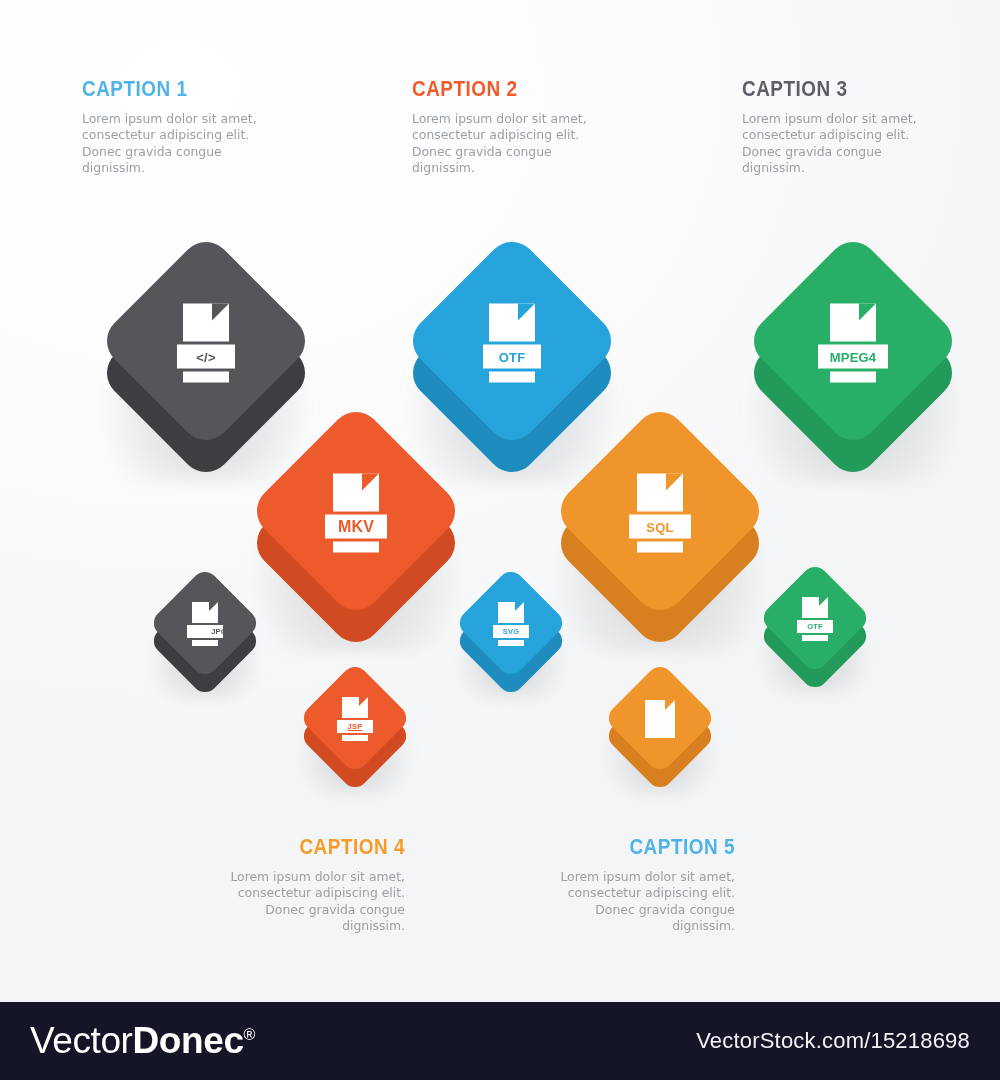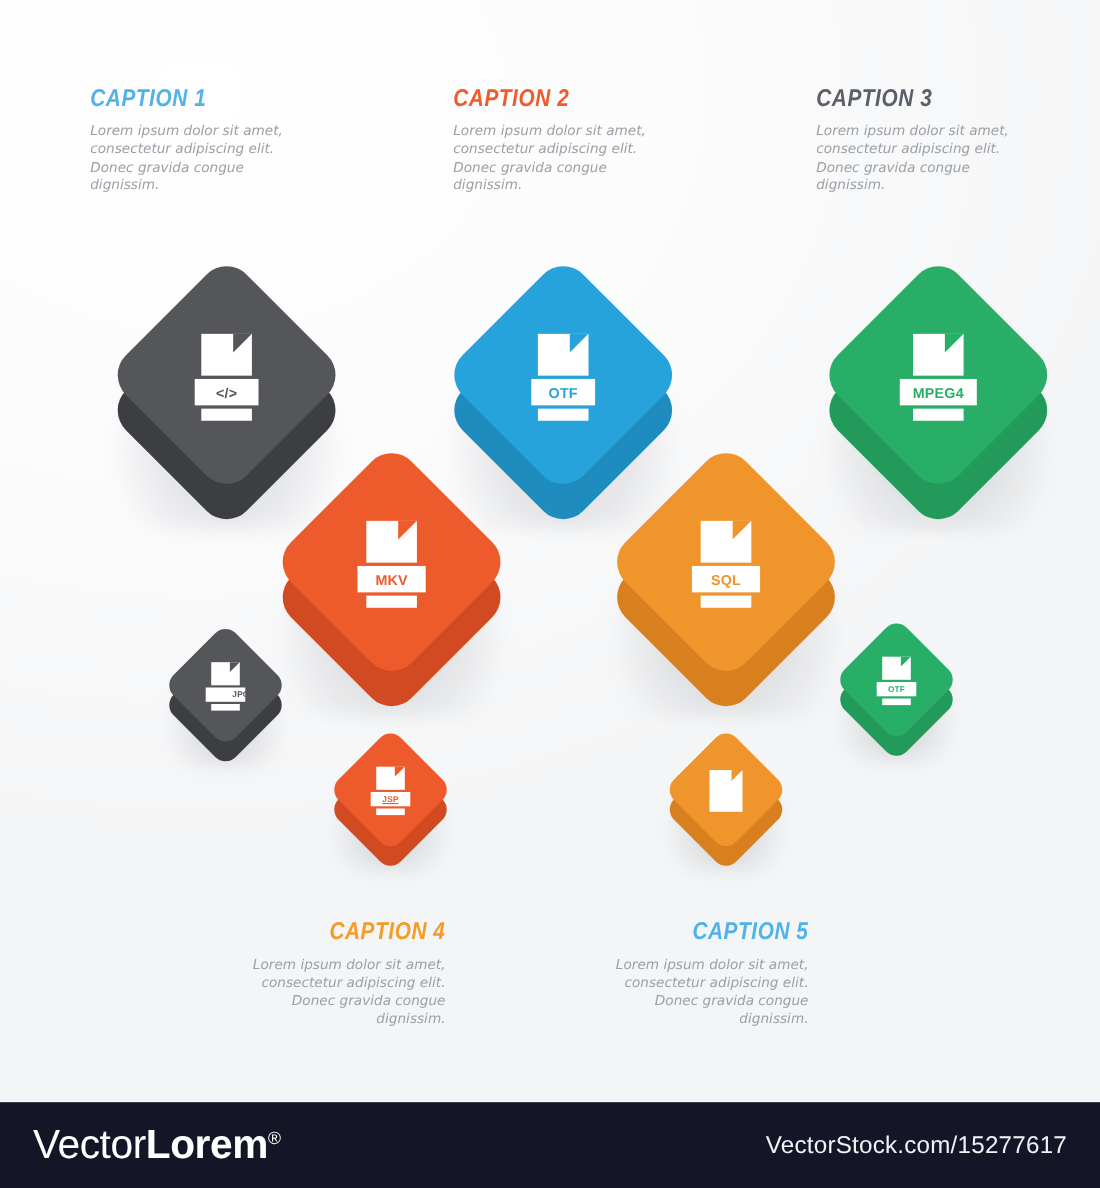--- a/index.html
+++ b/index.html
@@ -10,21 +10,21 @@
     overflow:hidden;
   }
   #stage {
     position:relative; width:1000px; height:1080px;
     background:
       radial-gradient(ellipse 900px 700px at 18% 8%, #ffffff 0%, #fcfcfd 45%, #f4f5f6 100%),
       linear-gradient(135deg,#ffffff 0%,#f7f8f9 55%,#eef0f1 100%);
   }
 
   
-  .caption { position:absolute; width:260px;font-style:italic; }
+  .caption { position:absolute; width:260px; }
   .caption .ttl {
     font-family:"Liberation Sans Narrow","Liberation Sans",sans-serif;
     font-size:22px; font-weight:700; letter-spacing:0.6px;
     transform:scaleX(0.86); transform-origin:left center;
     line-height:1.0; margin-bottom:11px; white-space:nowrap;
   }
   .caption .body {
     font-size:12.4px; line-height:16.3px; color:#9ba0a6;
     font-family:"DejaVu Sans","Liberation Sans",sans-serif;
   }
@@ -166,21 +166,21 @@
   <div class="tile" style="left:236px; top:392px; width:240px; height:250px;">
     <div class="cube">
       <div class="shadow"></div>
       <div class="side" style="width:155px;height:155px;background:#D24A22;margin-top:26px;"></div>
       <div class="top" style="width:155px;height:155px;background:#ED5A2B;margin-top:-6px;"></div>
       <div class="glyph" style="margin-top:-4px;">
         <div class="filedoc" style="width:62px;">
           <div class="page" style="width:46px;height:38px;margin-left:8px;">
             <div class="fold" style="border-width:0 0 17px 17px; border-left-color:#ED5A2B; right:0; top:0;"></div>
           </div>
-          <div class="band" style="width:62px;height:24px;margin-top:3px;font-size:13px;color:#ED5A2B;">
+          <div class="band" style="width:62px;height:24px;margin-top:3px;font-size:16px;color:#ED5A2B;">
             <span>MKV</span>
           </div>
           <div class="foot" style="width:46px;height:11px;margin:3px 0 0 8px;"></div>
         </div>
       </div>
     </div>
   </div>
 
   <div class="tile" style="left:540px; top:392px; width:240px; height:250px;">
     <div class="cube">
@@ -232,20 +232,38 @@
           </div>
           <div class="band" style="width:36px;height:13px;margin-top:2px;font-size:7.5px;color:#ED5A2B;text-decoration:underline;">
             <span>JSP</span>
           </div>
           <div class="foot" style="width:26px;height:6px;margin:2px 0 0 5px;"></div>
         </div>
       </div>
     </div>
   </div>
 
+  <div class="tile" style="left:448px; top:561px; width:126px; height:132px;">
+    <div class="cube">
+      <div class="shadow"></div>
+      <div class="side" style="width:80px;height:80px;background:#1E8CBE;margin-top:14px;"></div>
+      <div class="top" style="width:80px;height:80px;background:#27A3DC;margin-top:-4px;"></div>
+      <div class="glyph" style="margin-top:-3px;">
+        <div class="filedoc" style="width:36px;">
+          <div class="page" style="width:26px;height:21px;margin-left:5px;">
+            <div class="fold" style="border-width:0 0 9px 9px; border-left-color:#27A3DC; right:0; top:0;"></div>
+          </div>
+          <div class="band" style="width:36px;height:13px;margin-top:2px;font-size:7.5px;color:#27A3DC;">
+            <span>SVG</span>
+          </div>
+          <div class="foot" style="width:26px;height:6px;margin:2px 0 0 5px;"></div>
+        </div>
+      </div>
+    </div>
+  </div>
 
   <div class="tile" style="left:752px; top:556px; width:126px; height:132px;">
     <div class="cube">
       <div class="shadow"></div>
       <div class="side" style="width:80px;height:80px;background:#229A59;margin-top:14px;"></div>
       <div class="top" style="width:80px;height:80px;background:#28AE67;margin-top:-4px;"></div>
       <div class="glyph" style="margin-top:-3px;">
         <div class="filedoc" style="width:36px;">
           <div class="page" style="width:26px;height:21px;margin-left:5px;">
             <div class="fold" style="border-width:0 0 9px 9px; border-left-color:#28AE67; right:0; top:0;"></div>
@@ -270,18 +288,18 @@
             <div class="fold" style="border-width:0 0 10px 10px; border-left-color:#F0952B; right:0; top:0;"></div>
           </div>
 
         </div>
       </div>
     </div>
   </div>
 
   <div id="footer">
     <div id="logo">
-      <span class="lite">Vector</span><span class="bold">Lorem</span><span class="reg">®</span>
-    </div>
-    <div id="footurl">VectorStock.com/15277617</div>
+      <span class="lite">Vector</span><span class="bold">Donec</span><span class="reg">®</span>
+    </div>
+    <div id="footurl">VectorStock.com/15218698</div>
   </div>
 
 </div>
 
 </body></html>

